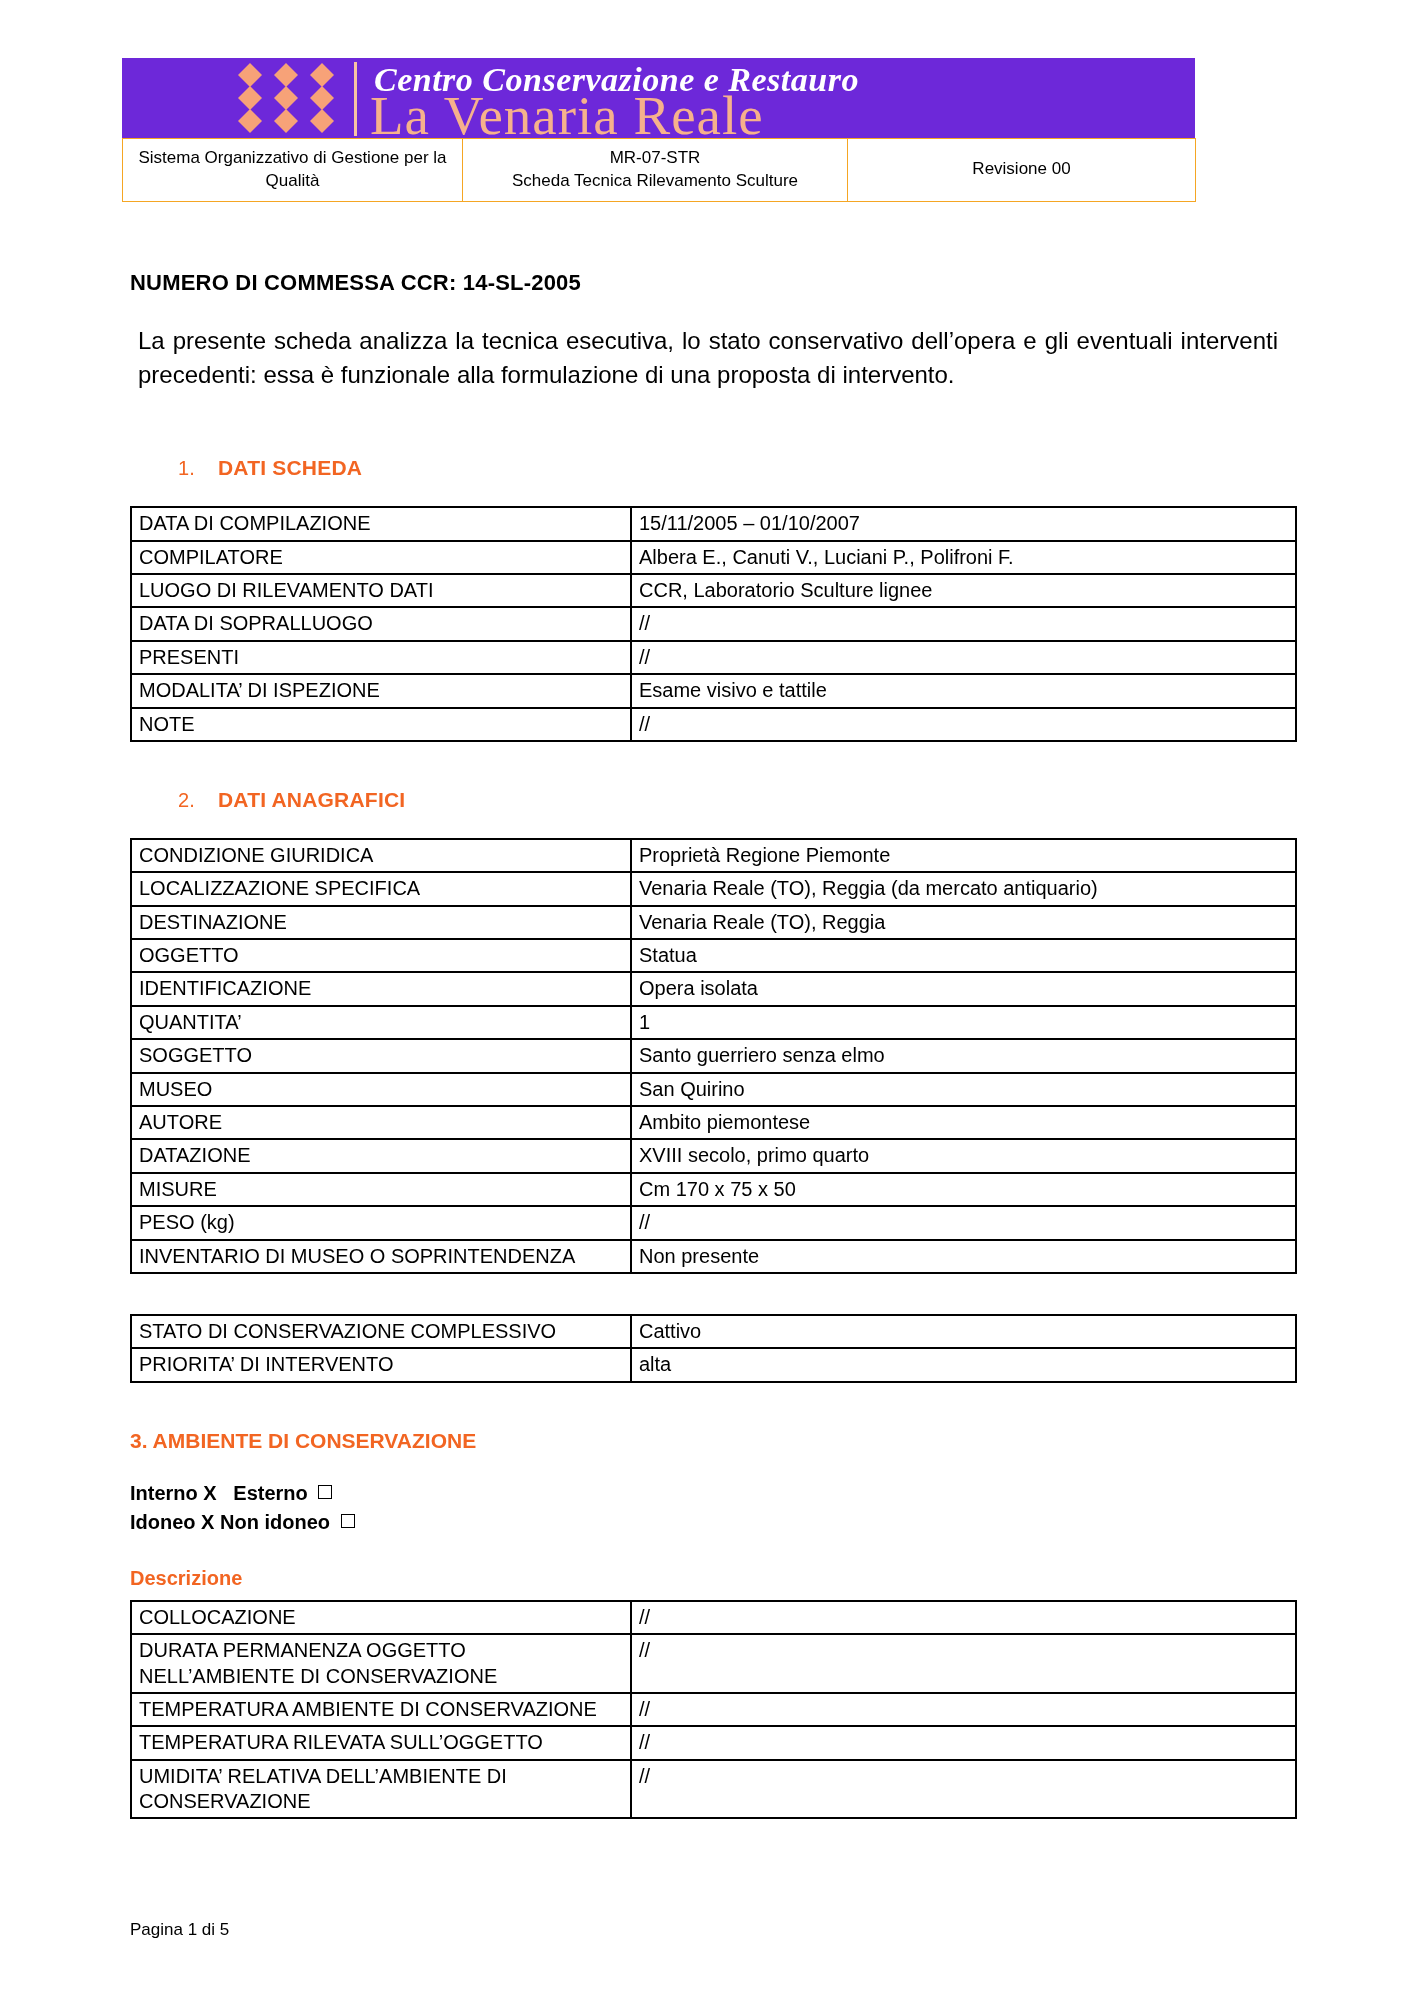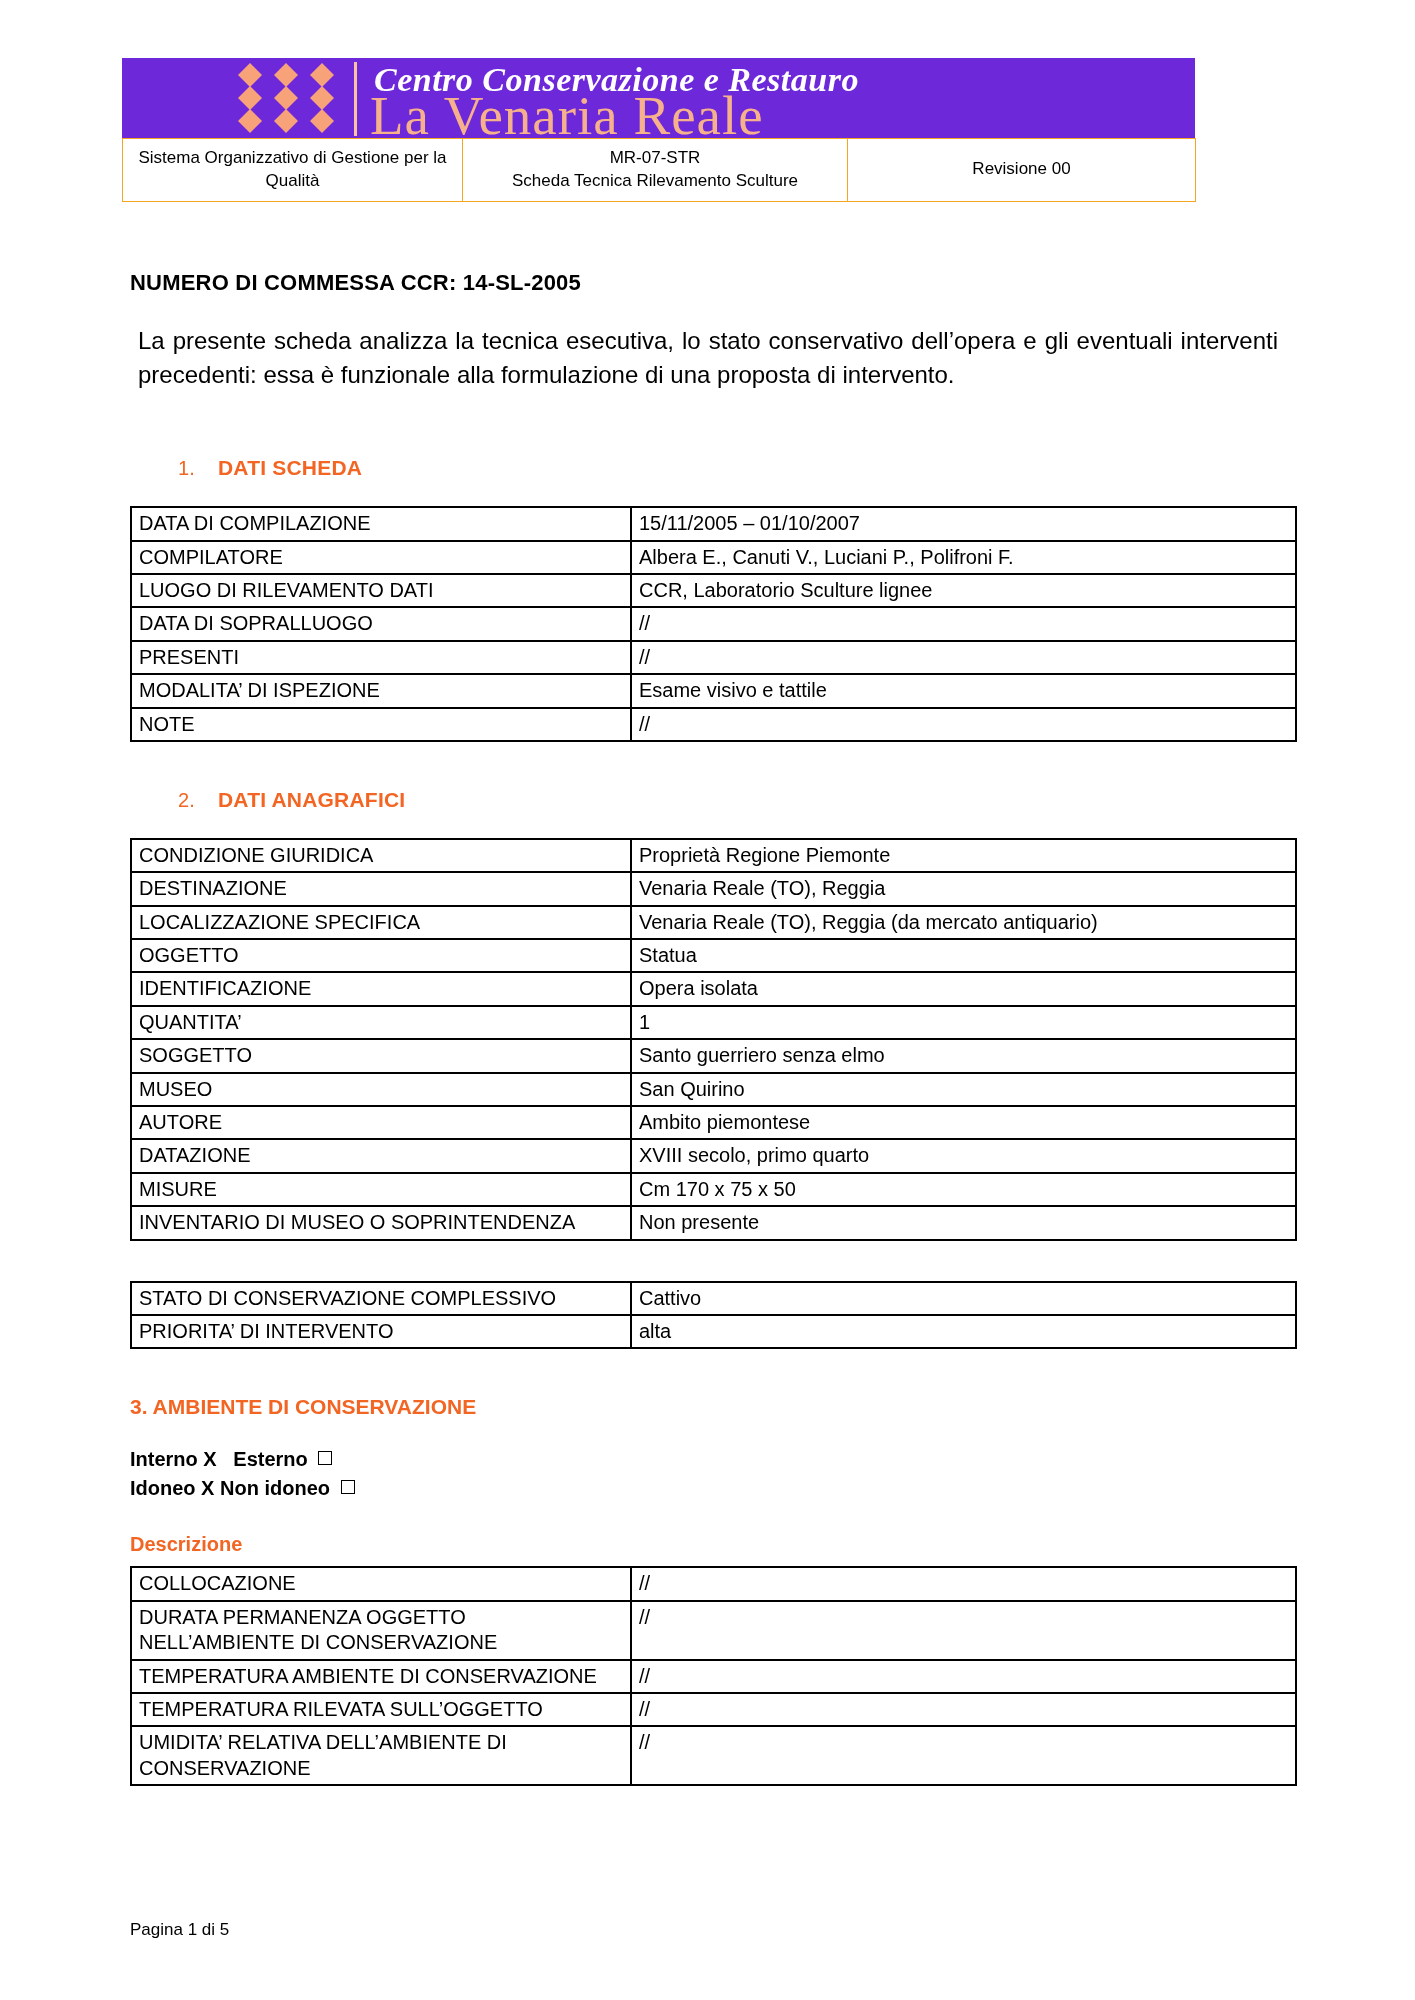--- a/index.html
+++ b/index.html
@@ -306,28 +306,28 @@
 
     <div class="sp-26"></div>
 
     <table class="dt">
       <tbody>
           <tr>
             <td class="k">CONDIZIONE GIURIDICA</td>
             <td class="v">Proprietà Regione Piemonte</td>
           </tr>
           <tr>
+            <td class="k">LOCALIZZAZIONE SPECIFICA</td>
+            <td class="v">Venaria Reale (TO), Reggia (da mercato antiquario)</td>
+          </tr>
+          <tr>
             <td class="k">DESTINAZIONE</td>
             <td class="v">Venaria Reale (TO), Reggia</td>
           </tr>
           <tr>
-            <td class="k">LOCALIZZAZIONE SPECIFICA</td>
-            <td class="v">Venaria Reale (TO), Reggia (da mercato antiquario)</td>
-          </tr>
-          <tr>
             <td class="k">OGGETTO</td>
             <td class="v">Statua</td>
           </tr>
           <tr>
             <td class="k">IDENTIFICAZIONE</td>
             <td class="v">Opera isolata</td>
           </tr>
           <tr>
             <td class="k">QUANTITA’</td>
             <td class="v">1</td>
@@ -344,20 +344,24 @@
             <td class="k">AUTORE</td>
             <td class="v">Ambito piemontese</td>
           </tr>
           <tr>
             <td class="k">DATAZIONE</td>
             <td class="v">XVIII secolo, primo quarto</td>
           </tr>
           <tr>
             <td class="k">MISURE</td>
             <td class="v">Cm 170 x 75 x 50</td>
+          </tr>
+          <tr>
+            <td class="k">PESO (kg)</td>
+            <td class="v">//</td>
           </tr>
           <tr>
             <td class="k two-line">INVENTARIO DI MUSEO O SOPRINTENDENZA</td>
             <td class="v two-line">Non presente</td>
           </tr>
         </tbody>
     </table>
 
     <div class="sp-40"></div>
 

